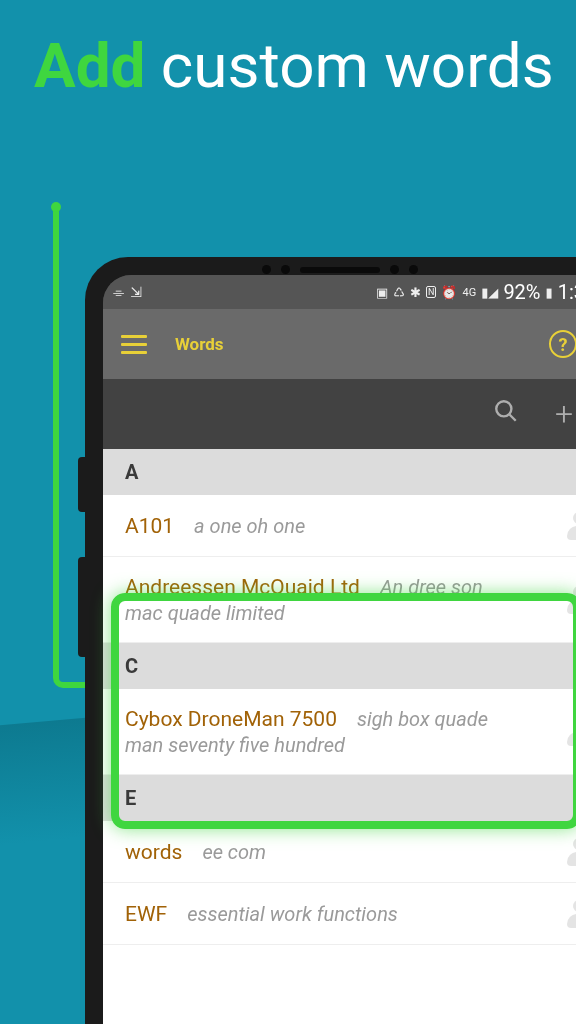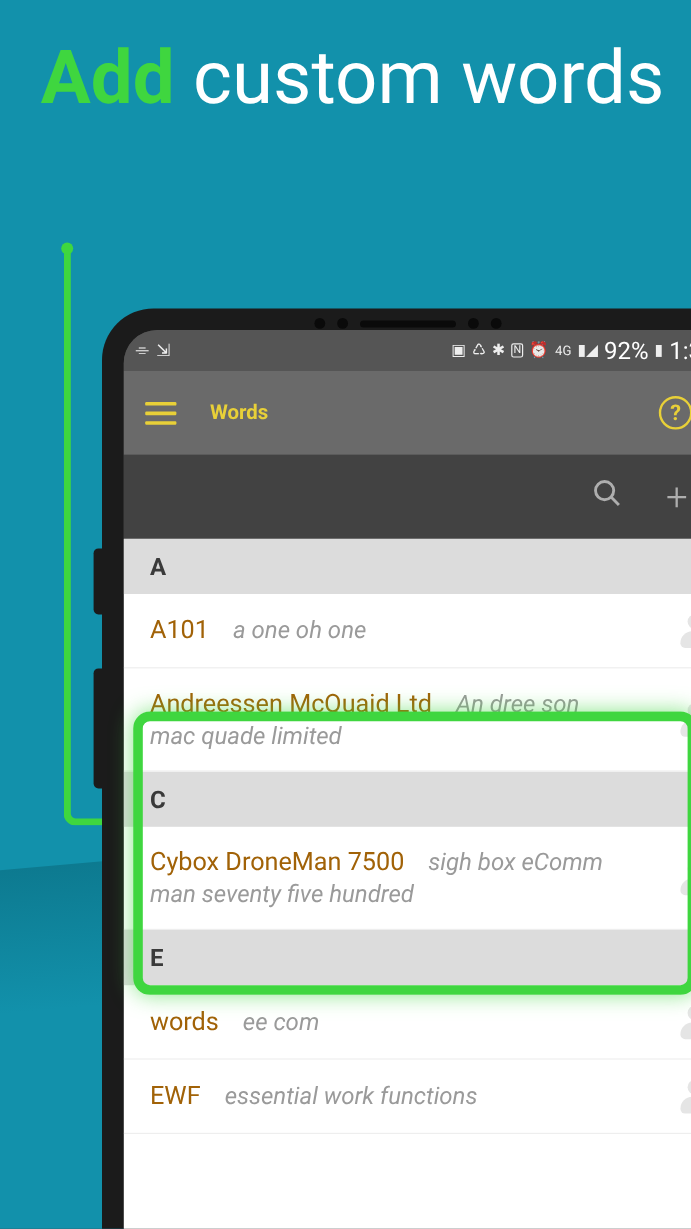--- a/index.html
+++ b/index.html
@@ -293,21 +293,21 @@
           <div class="row-pron2">mac quade limited</div>
         </div>
         <div class="row-avatar"></div>
       </div>
 
       <div class="section-header">C</div>
       <div class="row" style="min-height:86px;">
         <div class="row-content">
           <div class="row-main">
             <span class="row-word">Cybox DroneMan 7500</span>
-            <span class="row-pron">sigh box eComm</span>
+            <span class="row-pron">sigh box quade</span>
           </div>
           <div class="row-pron2">man seventy five hundred</div>
         </div>
         <div class="row-avatar"></div>
       </div>
 
       <div class="section-header">E</div>
       <div class="row">
         <div class="row-content">
           <div class="row-main">

